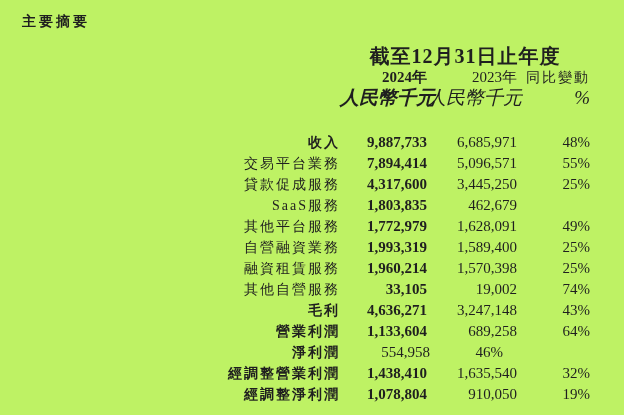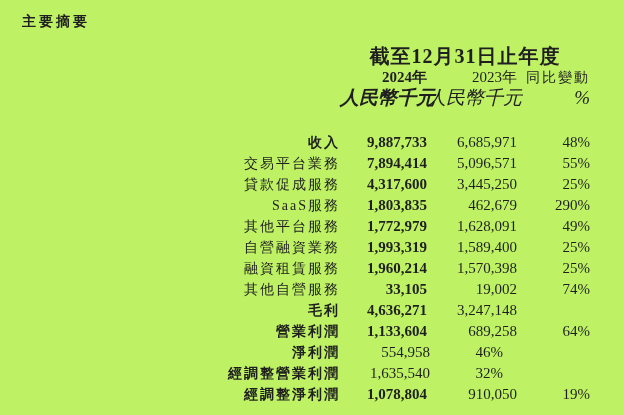--- a/index.html
+++ b/index.html
@@ -108,21 +108,20 @@
     <div class="col n2023 c-2023">3,445,250</div>
     <div class="col nchg c-chg">25%</div>
   </div>
 
   <div class="trow indent-2">
     <div class="col-label">
       <span class="c-label cjk">SaaS服務</span>
     </div>
     <div class="col n2024 c-2024 bold">1,803,835</div>
     <div class="col n2023 c-2023">462,679</div>
-    <div class="col nchg c-chg">290%</div>
   </div>
 
   <div class="trow indent-2">
     <div class="col-label">
       <span class="c-label cjk">其他平台服務</span>
     </div>
     <div class="col n2024 c-2024 bold">1,772,979</div>
     <div class="col n2023 c-2023">1,628,091</div>
     <div class="col nchg c-chg">49%</div>
   </div>
@@ -153,20 +152,21 @@
     <div class="col n2023 c-2023">19,002</div>
     <div class="col nchg c-chg">74%</div>
   </div>
 
   <div class="trow indent-0 bold-row">
     <div class="col-label">
       <span class="c-label cjk">毛利</span>
     </div>
     <div class="col n2024 c-2024 bold">4,636,271</div>
     <div class="col n2023 c-2023">3,247,148</div>
+    <div class="col nchg c-chg">43%</div>
   </div>
 
   <div class="trow indent-0 bold-row">
     <div class="col-label">
       <span class="c-label cjk">營業利潤</span>
     </div>
     <div class="col n2024 c-2024 bold">1,133,604</div>
     <div class="col n2023 c-2023">689,258</div>
     <div class="col nchg c-chg">64%</div>
   </div>
@@ -176,20 +176,21 @@
       <span class="c-label cjk">淨利潤</span>
     </div>
     <div class="col n2023 c-2023">554,958</div>
     <div class="col nchg c-chg">46%</div>
   </div>
 
   <div class="trow indent-0 bold-row">
     <div class="col-label">
       <span class="c-label cjk">經調整營業利潤</span>
     </div>
+    <div class="col n2024 c-2024 bold">1,438,410</div>
     <div class="col n2023 c-2023">1,635,540</div>
     <div class="col nchg c-chg">32%</div>
   </div>
 
   <div class="trow indent-0 bold-row">
     <div class="col-label">
       <span class="c-label cjk">經調整淨利潤</span>
     </div>
     <div class="col n2024 c-2024 bold">1,078,804</div>
     <div class="col n2023 c-2023">910,050</div>

